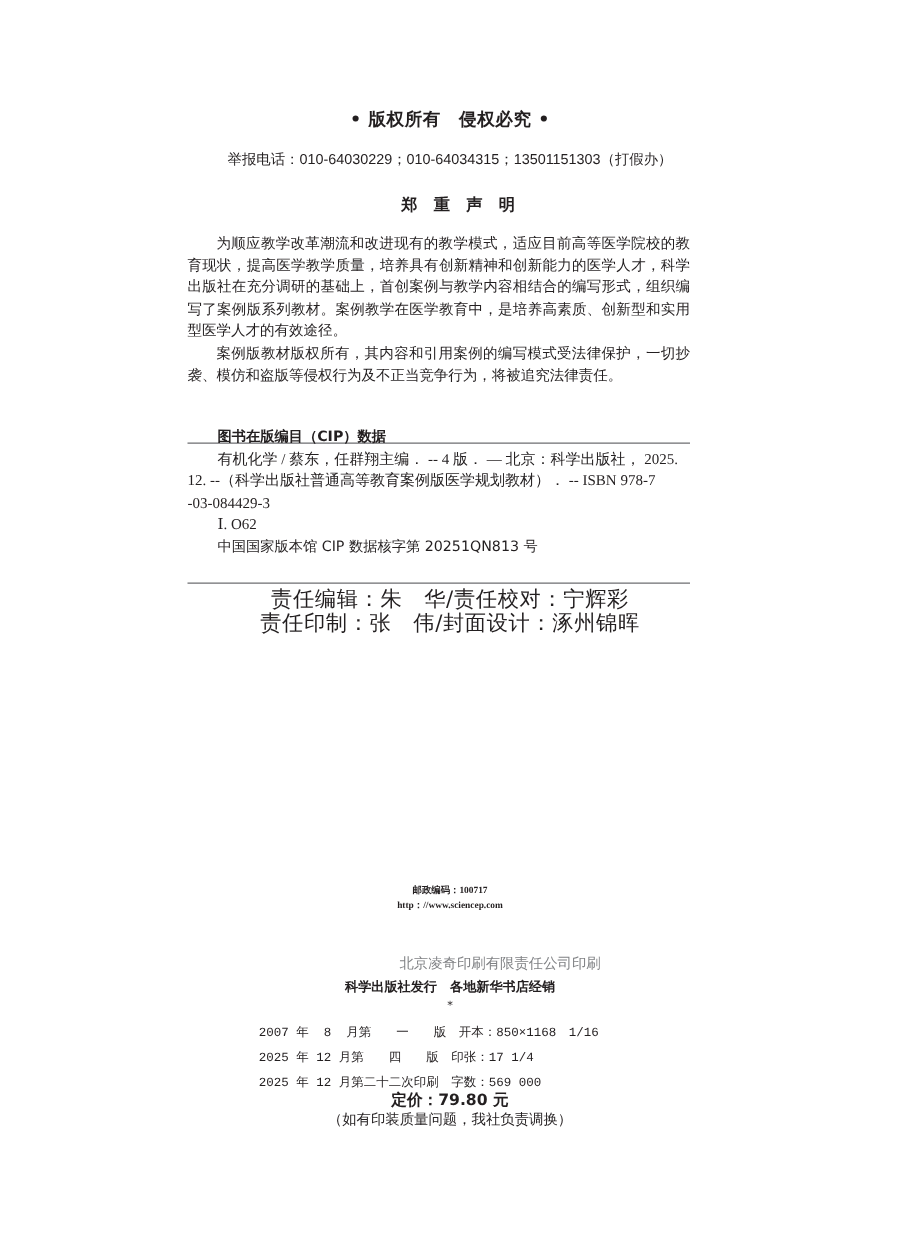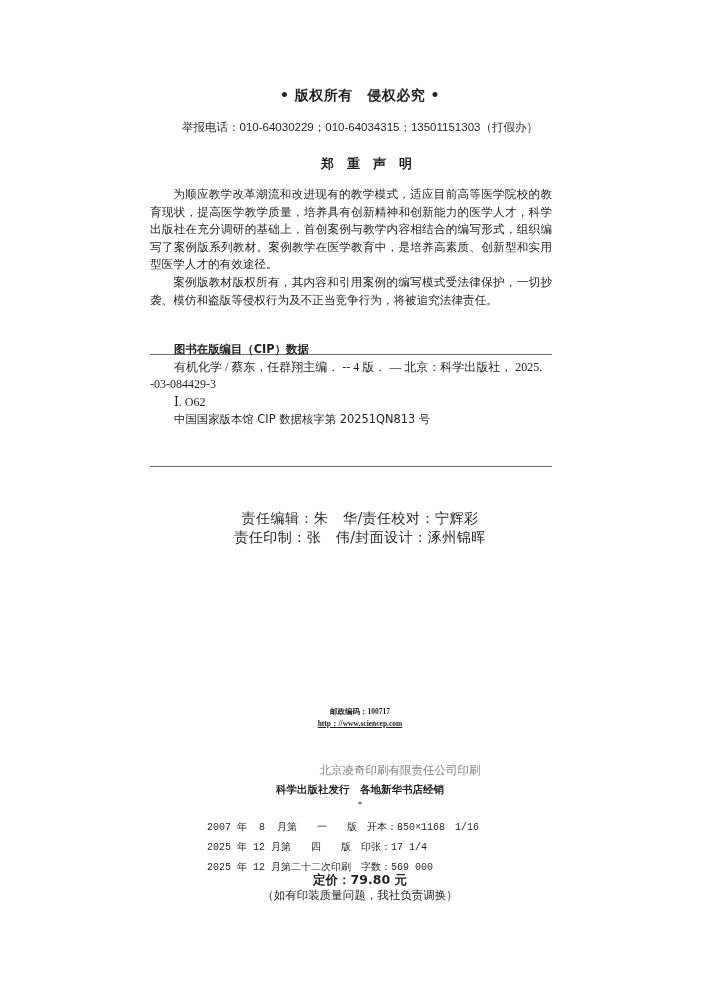--- a/index.html
+++ b/index.html
@@ -59,25 +59,24 @@
       width: 402px;
       top: 341px;
       font-size: 11.4px;
       line-height: 17.5px;
     }
     .cip-block .indent { padding-left: 24px; }
     .cip-head { font-weight: bold; }
     .cip-serif { font-family: "Liberation Serif", "DejaVu Serif", serif; font-size: 12px; }
     .editors {
       top: 471px;
-      font-size: 14px;
+      font-size: 17px;
       line-height: 19px;
       font-family: "DejaVu Serif", serif;
       letter-spacing: 0.5px;
-      margin-top: 38px;
     }
     .publisher {
       top: 705px;
       font-size: 13px;
     }
     .publisher .brand {
       font-family: "DejaVu Serif", serif;
       font-weight: bold;
       font-style: italic;
       letter-spacing: 14px;
@@ -130,34 +129,35 @@
 <div class="abs center decl-title">郑重声明</div>
 <div class="abs decl-body">
   <p>为顺应教学改革潮流和改进现有的教学模式，适应目前高等医学院校的教育现状，提高医学教学质量，培养具有创新精神和创新能力的医学人才，科学出版社在充分调研的基础上，首创案例与教学内容相结合的编写形式，组织编写了案例版系列教材。案例教学在医学教育中，是培养高素质、创新型和实用型医学人才的有效途径。</p>
   <p>案例版教材版权所有，其内容和引用案例的编写模式受法律保护，一切抄袭、模仿和盗版等侵权行为及不正当竞争行为，将被追究法律责任。</p>
 </div>
 
 <div class="abs rule" style="top:354px;"></div>
 <div class="abs cip-block">
   <div class="indent cip-head">图书在版编目（CIP）数据</div>
   <div class="indent cip-serif">有机化学 / 蔡东，任群翔主编． -- 4 版． — 北京：科学出版社， 2025.</div>
+  <div class="cip-serif">12. --（科学出版社普通高等教育案例版医学规划教材）． -- ISBN 978-7</div>
   <div class="cip-serif">-03-084429-3</div>
   <div class="indent cip-serif">Ⅰ. O62</div>
   <div class="indent">中国国家版本馆 CIP 数据核字第 20251QN813 号</div>
 </div>
 <div class="abs rule" style="top:466px;"></div>
 
 <div class="abs center editors">
   <div>责任编辑：朱　华/责任校对：宁辉彩</div>
   <div>责任印制：张　伟/封面设计：涿州锦晖</div>
 </div>
 
 <div class="abs center publisher">
   <div class="pub-small" style="margin-top:2px;">邮政编码：100717</div>
-  <div class="pub-small" style="margin-top:2px;text-decoration:underline;">http：//www.sciencep.com</div>
+  <div class="pub-small" style="margin-top:2px;">http：//www.sciencep.com</div>
 </div>
 
 <div class="abs center printer">北京凌奇印刷有限责任公司印刷</div>
 <div class="abs center distributor">科学出版社发行　各地新华书店经销</div>
 <div class="abs center dot">*</div>
 
 <div class="abs edition-table">
   <div class="row">2007 年  8  月第　　一　　版　开本：850×1168　1/16</div>
   <div class="row">2025 年 12 月第　　四　　版　印张：17 1/4</div>
   <div class="row">2025 年 12 月第二十二次印刷　字数：569 000</div>

